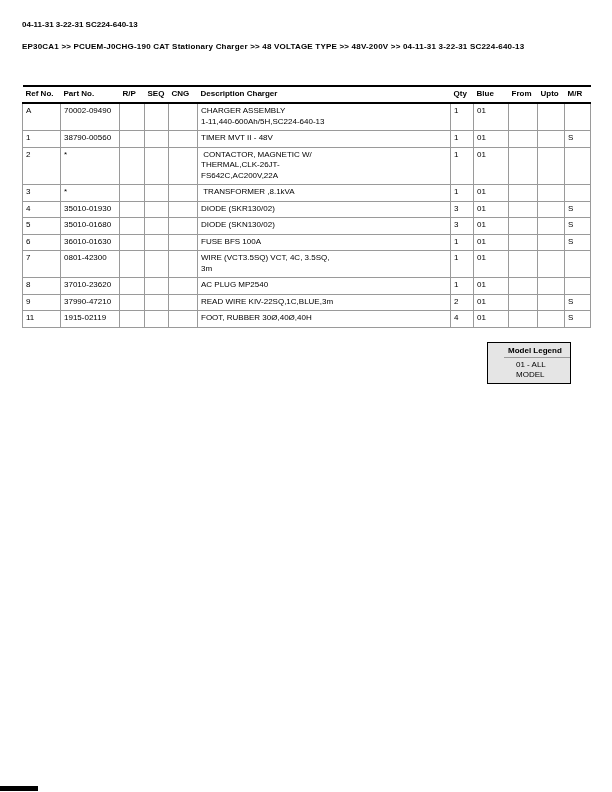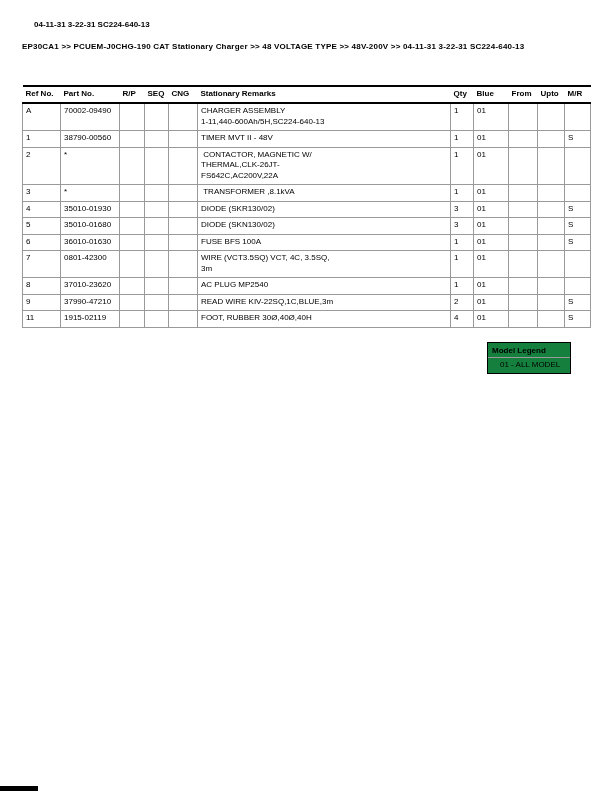--- a/index.html
+++ b/index.html
@@ -6,21 +6,21 @@
   html, body { width:612px; height:792px; }
   body {
     background:#ffffff;
     font-family:"Liberation Sans","DejaVu Sans",sans-serif;
     color:#000;
     position:relative;
     overflow:hidden;
   }
   .doc-code {
     position:absolute; left:22px; top:20px;
-    font-size:8px; font-weight:bold; white-space:nowrap;margin-left:12px;
+    font-size:8px; font-weight:bold; white-space:nowrap;
   }
   .breadcrumb {
     position:absolute; left:22px; top:42px;
     font-size:8px; font-weight:bold; letter-spacing:0.2px; white-space:nowrap;text-align:right;
   }
   .parts-table {
     position:absolute; left:22px; top:85px; width:568px;
     border-collapse:collapse; table-layout:fixed; font-size:8px;border-radius:32px;
   }
   .parts-table thead th {
@@ -31,21 +31,21 @@
   }
   .parts-table tbody td {
     vertical-align:top; text-align:left;
     padding:2px 3px 3px;
     border:1px solid #9a9a9a;
     line-height:10.5px; overflow:hidden;
   }
   .c-desc { white-space:pre-wrap; }
   .legend {
     position:absolute; left:487px; top:342px; width:84px;
-    border:1px solid #000; font-size:8px; background:#15803d;
+    border:1px solid #000; font-size:8px; background:#e5e5e5;padding-left:16px;
   }
   .legend-title { font-weight:bold; padding:3px 4px 2px; border-bottom:1px solid #9a9a9a; }
   .legend-item { padding:2px 4px 3px; line-height:10px;margin-left:8px; }
   .corner-mark { position:absolute; left:0; top:786px; width:38px; height:5px; background:#000; }
 </style>
 </head>
 <body>
 
 <div class="doc-code">04-11-31 3-22-31 SC224-640-13</div>
 <div class="breadcrumb">EP30CA1 &gt;&gt; PCUEM-J0CHG-190 CAT Stationary Charger &gt;&gt; 48 VOLTAGE TYPE &gt;&gt; 48V-200V &gt;&gt; 04-11-31 3-22-31 SC224-640-13</div>
@@ -64,21 +64,21 @@
     <col style="width:27px">
     <col style="width:26px">
   </colgroup>
   <thead>
     <tr>
       <th>Ref No.</th>
       <th>Part No.</th>
       <th>R/P</th>
       <th>SEQ</th>
       <th>CNG</th>
-      <th>Stationary Remarks</th>
+      <th>Description Charger</th>
       <th>Qty</th>
       <th>Blue</th>
       <th>From</th>
       <th>Upto</th>
       <th>M/R</th>
     </tr>
   </thead>
   <tbody>
       <tr>
     <td class="c-ref">A</td>

